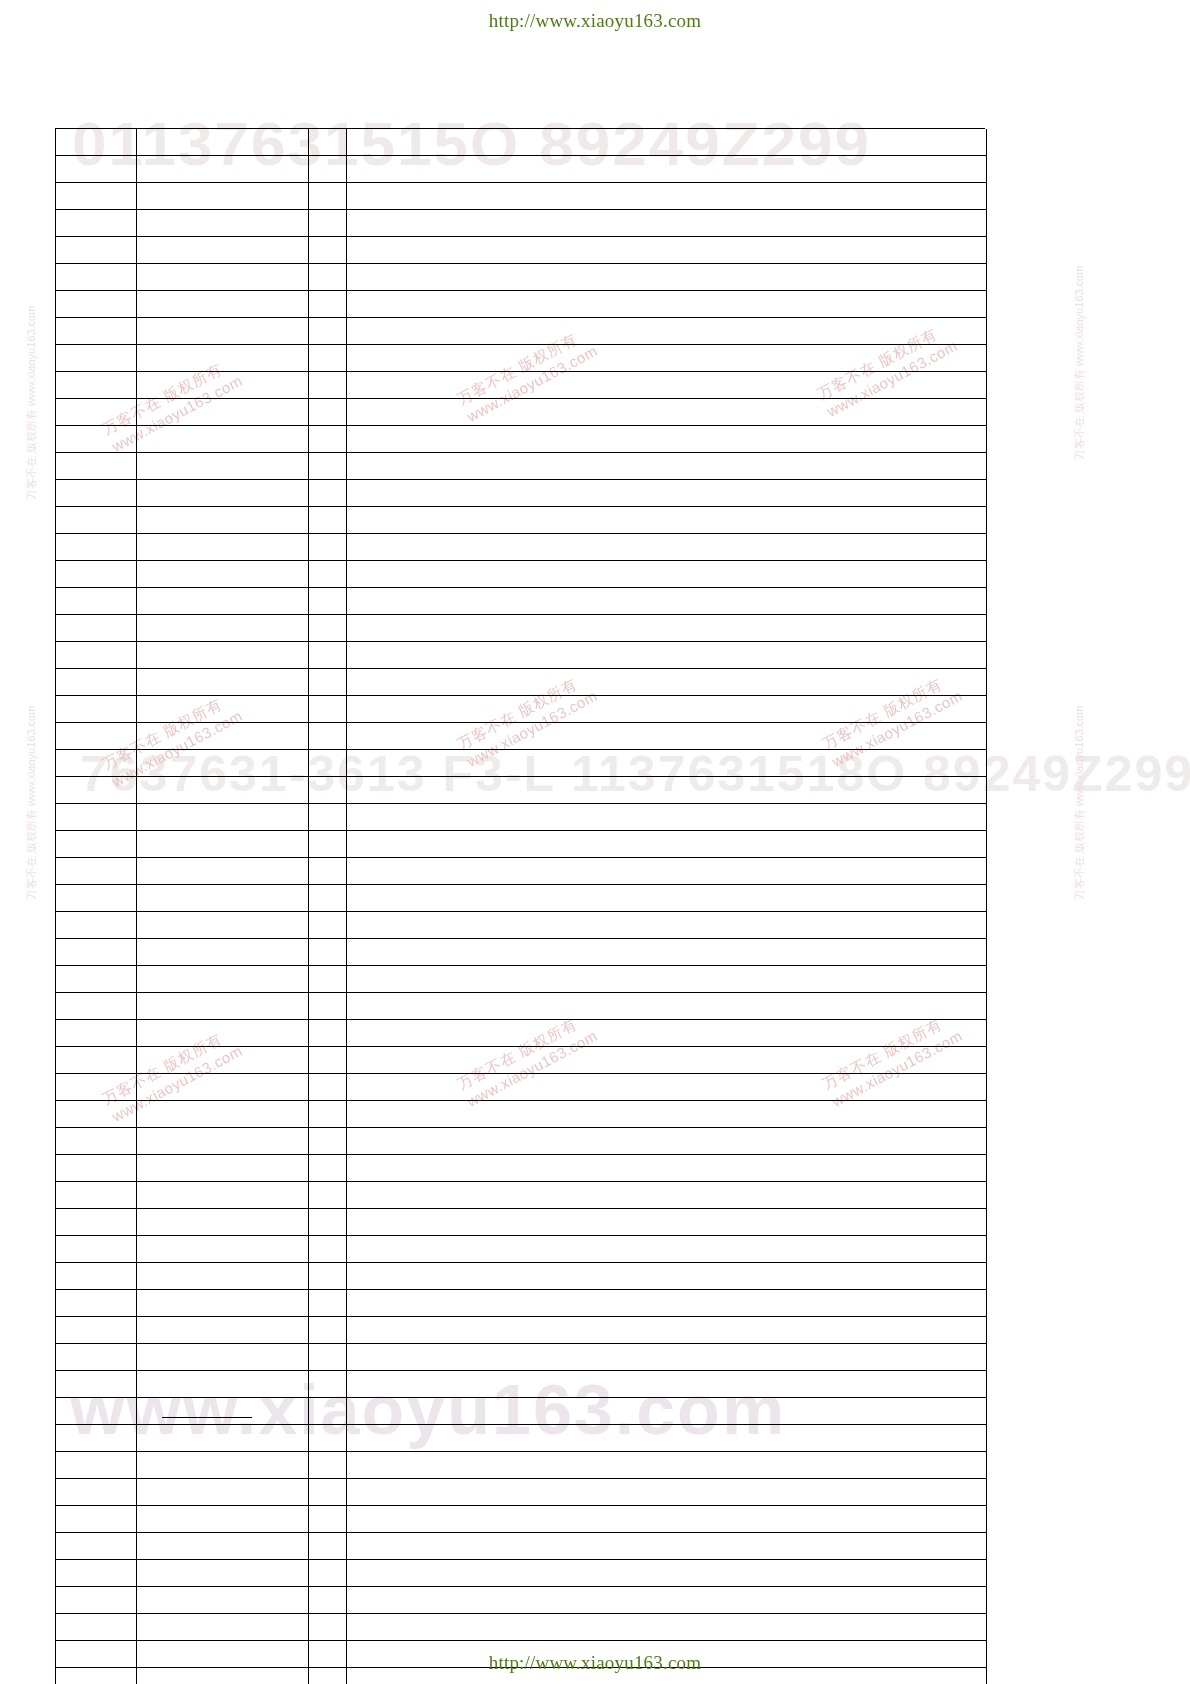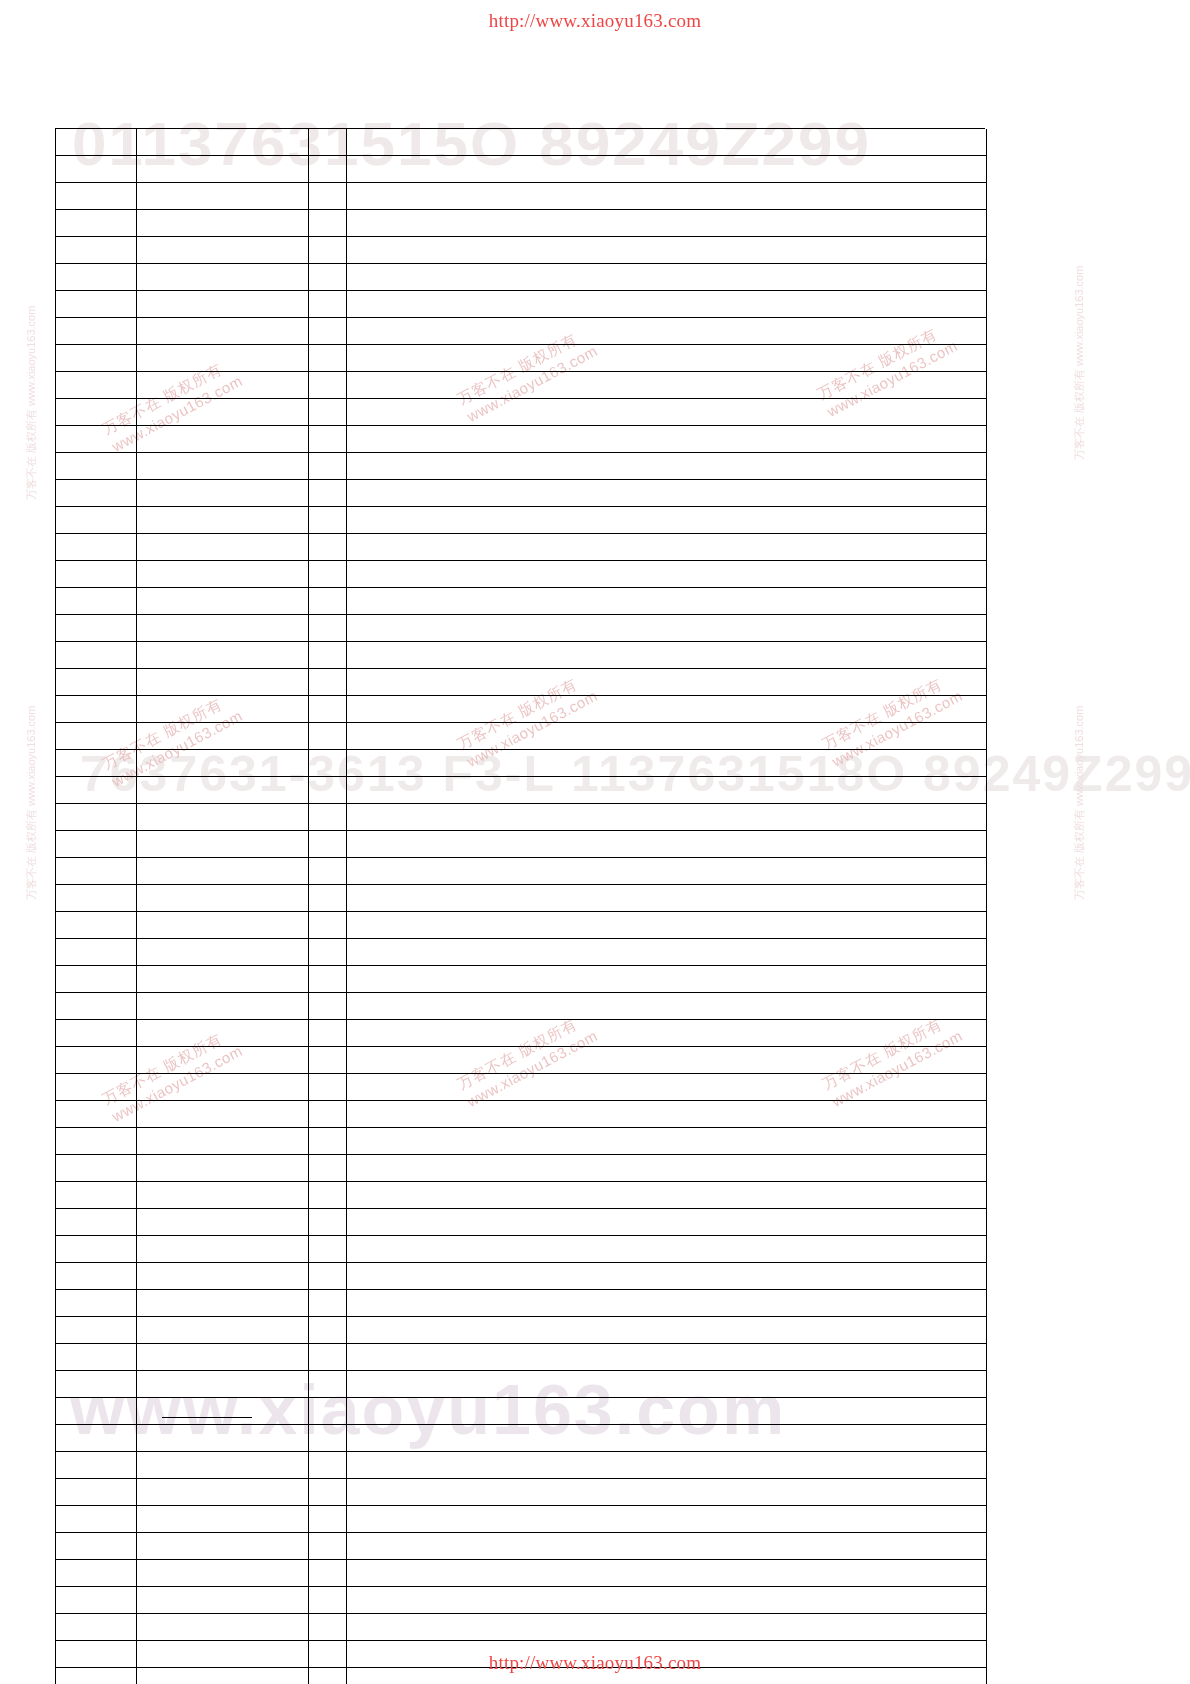--- a/index.html
+++ b/index.html
@@ -16,21 +16,21 @@
   }
 
   
   .page-url {
     position: absolute;
     left: 0;
     width: 100%;
     text-align: center;
     font-family: "Liberation Serif", serif;
     font-size: 19px;
-    color: #ef4444;
+    color: #4d7c0f;
     letter-spacing: 0.2px;
   }
   .page-url.top { top: 10px; }
   .page-url.bottom { bottom: 10px; }
 
   
   .wm-layer {
     position: absolute;
     inset: 0;
     pointer-events: none;

